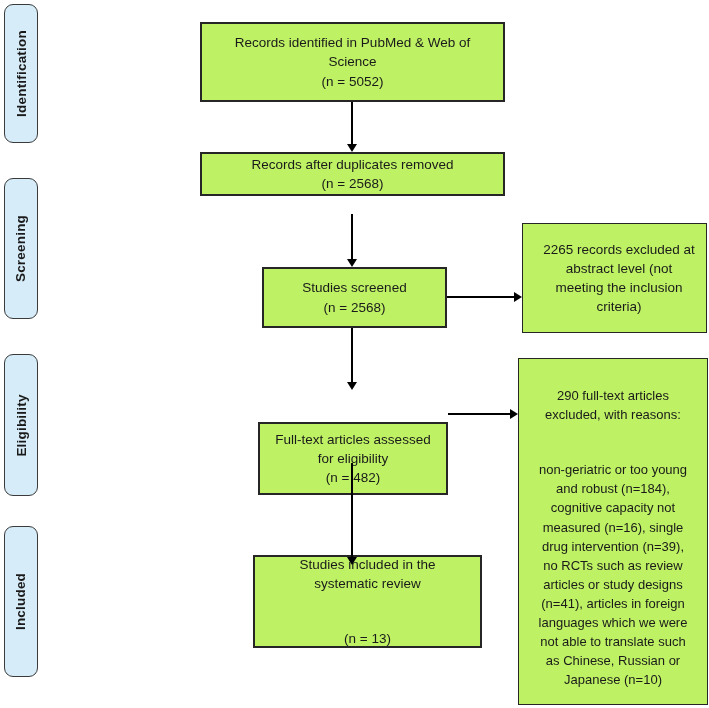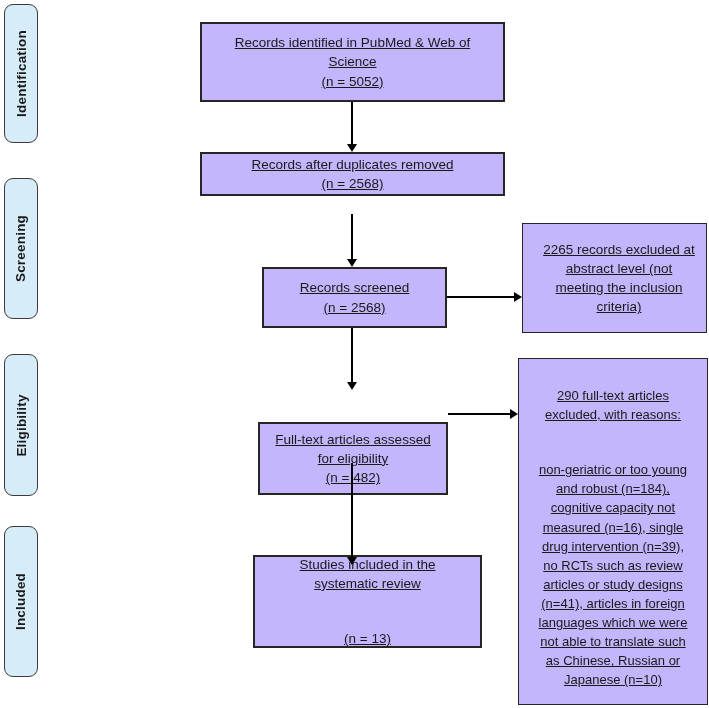--- a/index.html
+++ b/index.html
@@ -40,31 +40,30 @@
     transform: rotate(-90deg);
     white-space: nowrap;
     font-weight: bold;
     font-size: 13.5px;
     letter-spacing: 0.2px;
   }
 
   
   .fbox, .sbox {
     position: absolute;
-    background: #c4b5fd;
+    background: #bef264;
     border: 2px solid var(--box-border);
     display: flex;
     flex-direction: column;
     align-items: center;
     justify-content: center;
     text-align: center;
     font-size: 13.5px;
     line-height: 1.42;
     padding: 4px 6px;
-    text-decoration: underline;
   }
   .sbox { border-width: 1.5px; }
   .pre { white-space: pre-line; }
   .sbox2 {
     justify-content: flex-start;
     padding-top: 27px;
     font-size: 13px;
     line-height: 1.47;
   }
   .sbox2 .body { margin-top: 36px; }
@@ -122,21 +121,21 @@
 Science</div>
     <div>(n = 5052)</div>
   </div>
 
   <div class="fbox" style="left:200px; top:152px; width:305px; height:44px;text-align:right;">
     <div class="pre">Records after duplicates removed</div>
     <div>(n = 2568)</div>
   </div>
 
   <div class="fbox" style="left:262px; top:267px; width:185px; height:61px;">
-    <div class="pre">Records screened</div>
+    <div class="pre">Studies screened</div>
     <div>(n = 2568)</div>
   </div>
 
   <div class="fbox" style="left:258px; top:390px; width:190px; height:73px;margin-top:32px;">
     <div class="pre">Full-text articles assessed
 for eligibility</div>
     <div>(n = 482)</div>
   </div>
 
   <div class="fbox" style="left:253px; top:555px; width:229px; height:93px;gap:36px;">

